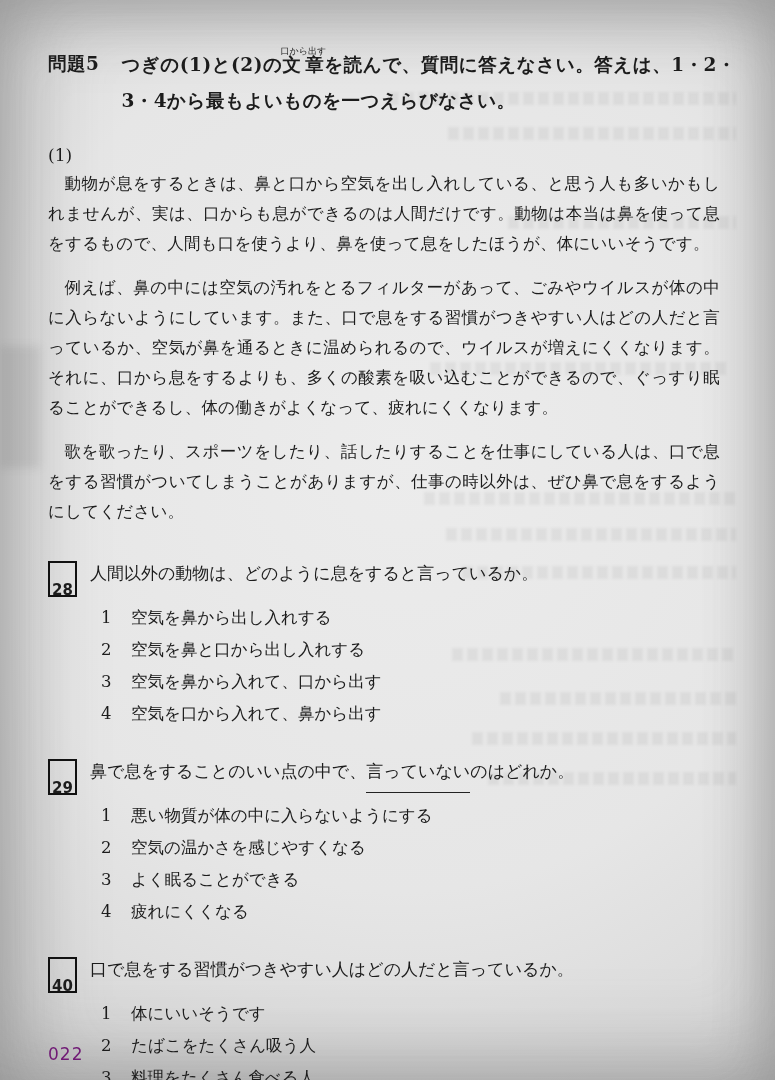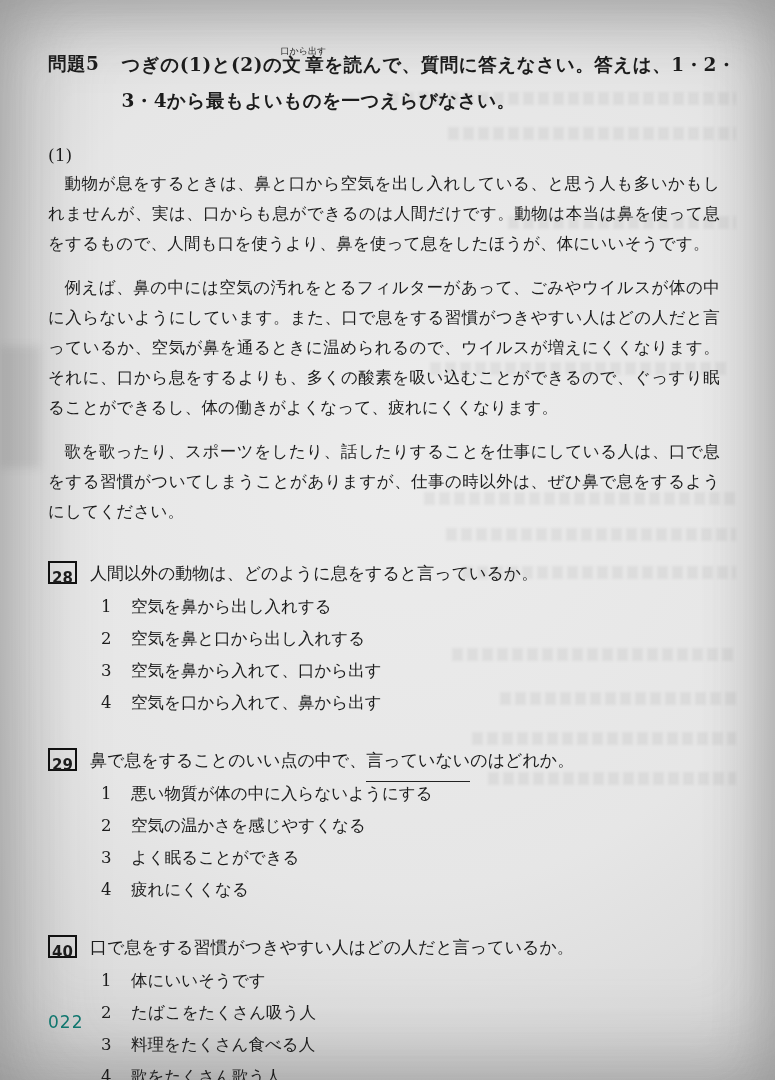--- a/index.html
+++ b/index.html
@@ -62,38 +62,38 @@
     min-width: 26px; height: 23px;
     border: 2px solid #111;
     font-weight: bold;
     font-size: 15px;
     line-height: 23px;
     text-align: left;
     margin-right: 13px;
     margin-top: 1px;
     font-family: "DejaVu Sans", "Liberation Sans", sans-serif;
     box-sizing: border-box;
-    padding: 4px 2px;
+    padding: 16px 2px;
   }
   .q-text { flex: 1 1 auto; }
   .q-underline { border-bottom: 1.5px solid #222; padding-bottom: 11px; }
   .option {
     display: flex;
     margin: 9px 0 0 53px;
     font-size: 16.5px;
     line-height: 23px;
   }
   .option-num { flex: 0 0 30px; }
   
   .page-number {
     position: absolute;
-    left: 48px; top: 1012px;
+    left: 48px; top: 1044px;
     font-size: 17px;
     letter-spacing: 1px;
-    color: #0f766e;
+    color: #701a75;
     font-family: "DejaVu Sans", "Liberation Sans", sans-serif;
   }
   
   .ghost {
     position: absolute;
     height: 13px;
     background: repeating-linear-gradient(90deg,
       rgba(70,70,70,0.55) 0 11px, rgba(70,70,70,0.0) 11px 15px);
     opacity: 0.13;
     filter: blur(1.6px);

